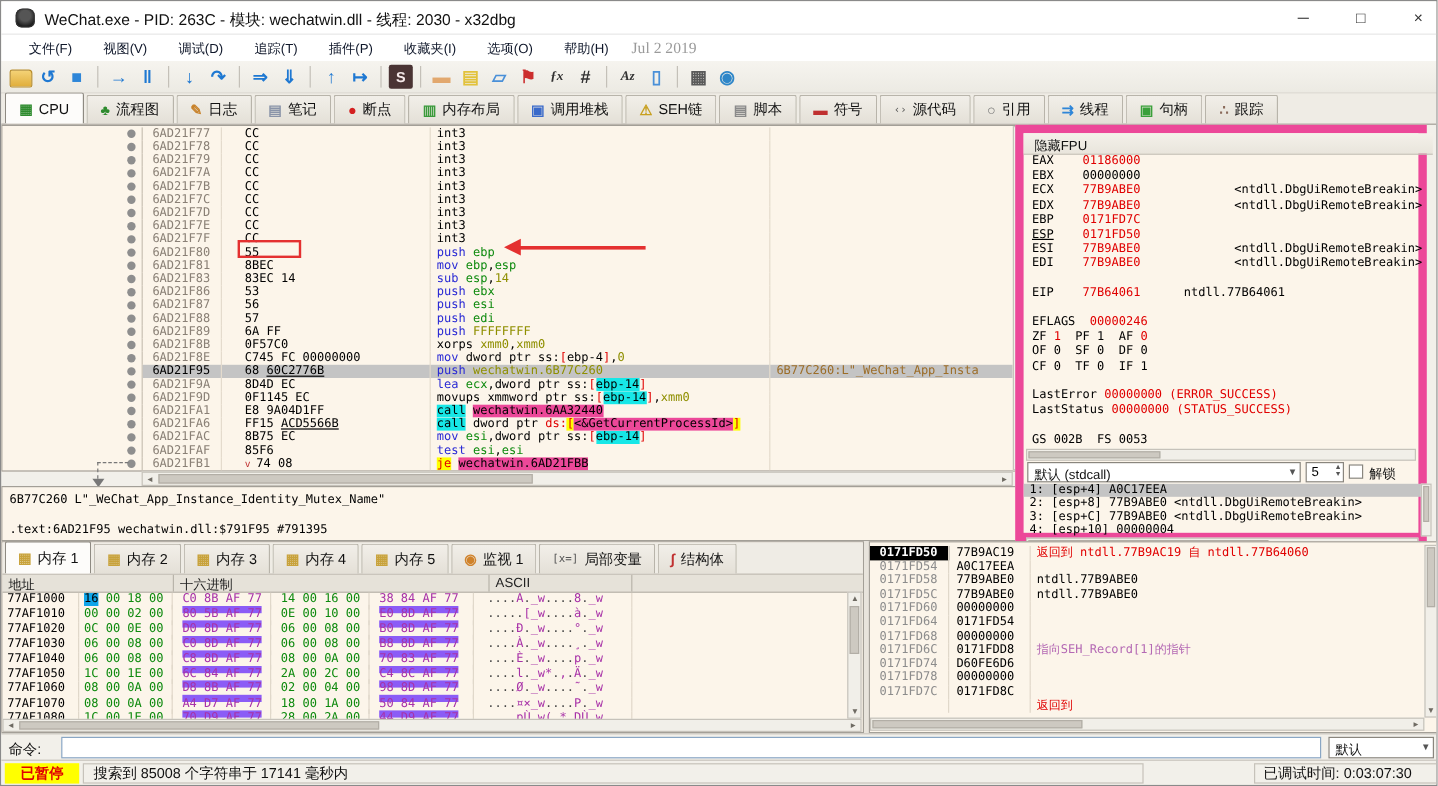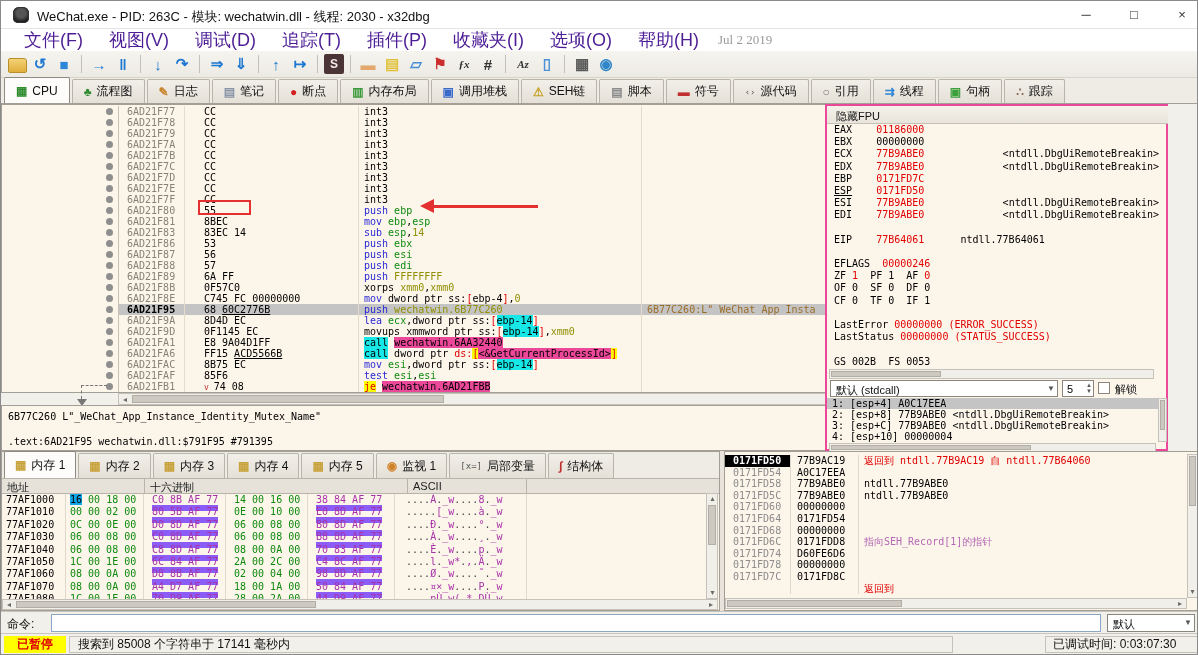--- a/index.html
+++ b/index.html
@@ -10,21 +10,21 @@
 
   
   .titlebar{left:0;top:0;width:1196px;height:28px;background:#FFF;border-bottom:1px solid #E4E4E4}
   .appicon{left:12px;top:6px;width:16px;height:16px;border-radius:6px 6px 5px 5px;
            background:radial-gradient(circle at 50% 38%,#555 0 35%,#1E1E1E 70%);box-shadow:0 0 0 1px #333 inset}
   .wtitle{left:36px;top:7px;font-size:13px;color:#111;white-space:nowrap}
   .wbtn{top:4px;width:30px;height:20px;text-align:center;font-size:13px;line-height:20px;color:#333}
 
   
   .menubar{left:0;top:28px;width:1196px;height:22px;background:#FFF;display:flex;align-items:center;padding-left:10px}
-  .mitem{font-size:18px;color:#4c1d95;padding:0 13px;white-space:nowrap}
+  .mitem{font-size:11px;color:#0f172a;padding:0 13px;white-space:nowrap}
   .mdate{font-family:"Liberation Serif",serif;font-size:13px;color:#9A9A9A;margin-left:6px;white-space:nowrap}
 
   
   .toolbar{left:0;top:50px;width:1196px;height:27px;background:linear-gradient(#F6F4EF,#ECEAE3);
            border-bottom:1px solid #D8D4CC;display:flex;align-items:center;padding-left:6px}
   .ti{width:22px;height:20px;display:inline-flex;align-items:center;justify-content:center;
       font-size:15px;font-weight:bold;margin:0 1px;border-radius:2px}
   .ti.txt{font-size:11px;font-style:italic;font-family:"Liberation Serif",serif}
   .tsep{width:1px;height:18px;background:#C4C0B8;margin:0 5px}
   .ti[data-name="open-file-icon"]{background:linear-gradient(#F4D276,#E0AE3C);border:1px solid #B98F2E;border-radius:2px 3px 2px 2px;width:19px;height:15px;margin-top:3px}
@@ -42,21 +42,21 @@
   
   .disasm{left:0;top:103px;width:856px;height:289px;background:#FCF5EA;border:1px solid #A39F97;overflow:hidden}
   #dis-rows{position:absolute;left:0;top:1px;right:12px;bottom:0;overflow:hidden}
   .drow{display:flex;height:11px;line-height:11px;font-family:"DejaVu Sans Mono",monospace;font-size:10px;white-space:pre}
   .dgut{width:117px;flex:none;display:flex;align-items:center;border-right:1px solid #C9C1B4}
   .dot{width:7px;height:7px;border-radius:50%;background:#8E8E8E;margin-left:auto;margin-right:5px}
   .daddr{width:66px;flex:none;padding-left:8px;color:#8A8076;border-right:1px solid #E4DBCD}
   .dbytes{width:174px;flex:none;padding-left:19px;border-right:1px solid #E4DBCD}
   .dinstr{width:283px;flex:none;padding-left:5px;overflow:hidden;border-right:1px solid #E4DBCD}
   .dcom{flex:1;padding-left:5px;overflow:hidden;color:#9C6D28}
-  .drow.sel .daddr{color:#000;font-weight:bold}
+  .drow.sel .daddr{color:#000;font-weight:normal}
   .drow.sel .daddr,.drow.sel .dbytes,.drow.sel .dinstr,.drow.sel .dcom{background:#C4C4C4}
   
   .a{color:#000}.u{text-decoration:underline}
   .mn{color:#2A2AD4}.reg{color:#0E8A0E}.imm{color:#8F8F00}.br{color:#E00000}
   .ch{background:#17E7E7;color:#000}.cy{background:#17E7E7;color:#000}
   .yt{background:#ec4899;color:#000}.ytr{background:#FFFF00;color:#E00000}
   .ji{color:#C03030;font-size:8px}
   .k{color:#000}.r{color:#E00000}
 
   
@@ -69,21 +69,21 @@
   .jlv{left:80px;top:384px;width:1px;height:14px;border-left:1px dashed #777}
   .jla{left:76px;top:398px;width:0;height:0;border-left:5px solid transparent;border-right:5px solid transparent;border-top:7px solid #777}
 
   
   .infobox{left:0;top:404px;width:856px;height:46px;background:#FCF5EA;border:1px solid #A39F97;
            font-family:"DejaVu Sans Mono",monospace;font-size:10px;color:#000}
   .ib1{position:absolute;left:6px;top:5px;white-space:pre}
   .ib2{position:absolute;left:6px;top:30px;white-space:pre}
 
   
-  .regs{left:824px;top:103px;width:343px;height:347px;background:#FCF5EA;border:2px solid #ec4899}
+  .regs{left:845px;top:103px;width:343px;height:347px;background:#FCF5EA;border:7px solid #ec4899}
   .fpubar{position:absolute;left:0;top:0;width:341px;height:18px;background:linear-gradient(#F4F1EA,#E9E5DC);border-bottom:1px solid #C4C0B6}
   .fpulabel{position:absolute;left:9px;top:3px;font-size:11px;color:#111}
   #reg-lines{position:absolute;left:0;top:18px;width:341px;height:244px;overflow:hidden}
   .rline{height:12.2px;line-height:12.2px;font-family:"DejaVu Sans Mono",monospace;font-size:10px;white-space:pre;padding-left:7px}
   .reg-h{position:absolute;left:2px;top:263px;width:325px;height:10px}
   .ccrow{position:absolute;left:0;top:274px;width:341px;height:18px}
   .combo{position:absolute;background:#FFF;border:1px solid #8A867E;font-size:11px;color:#111}
   .combo .cv{position:absolute;left:5px;top:2px;white-space:nowrap}
   .combo .ca{position:absolute;right:2px;top:3px;font-size:8px;color:#555}
   .cc-combo{left:3px;top:0;width:228px;height:17px}

